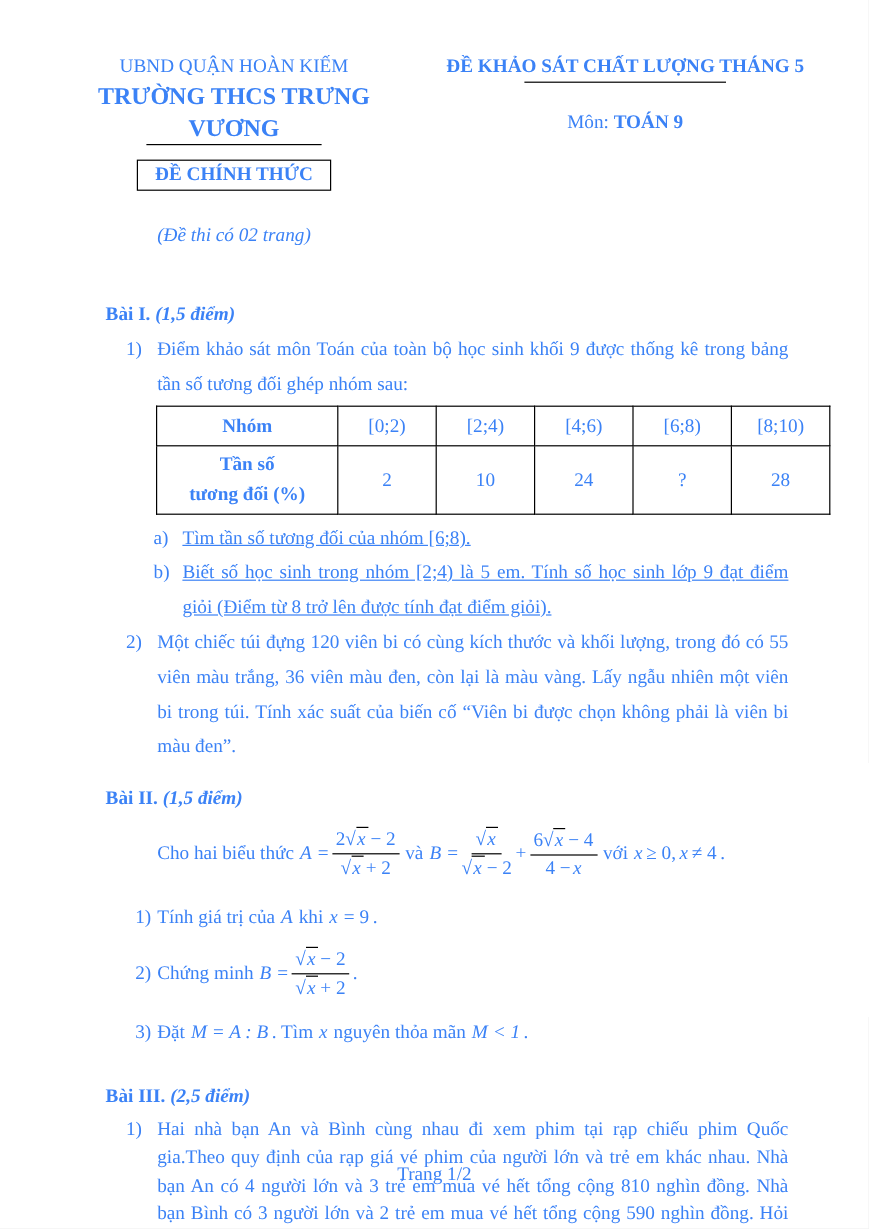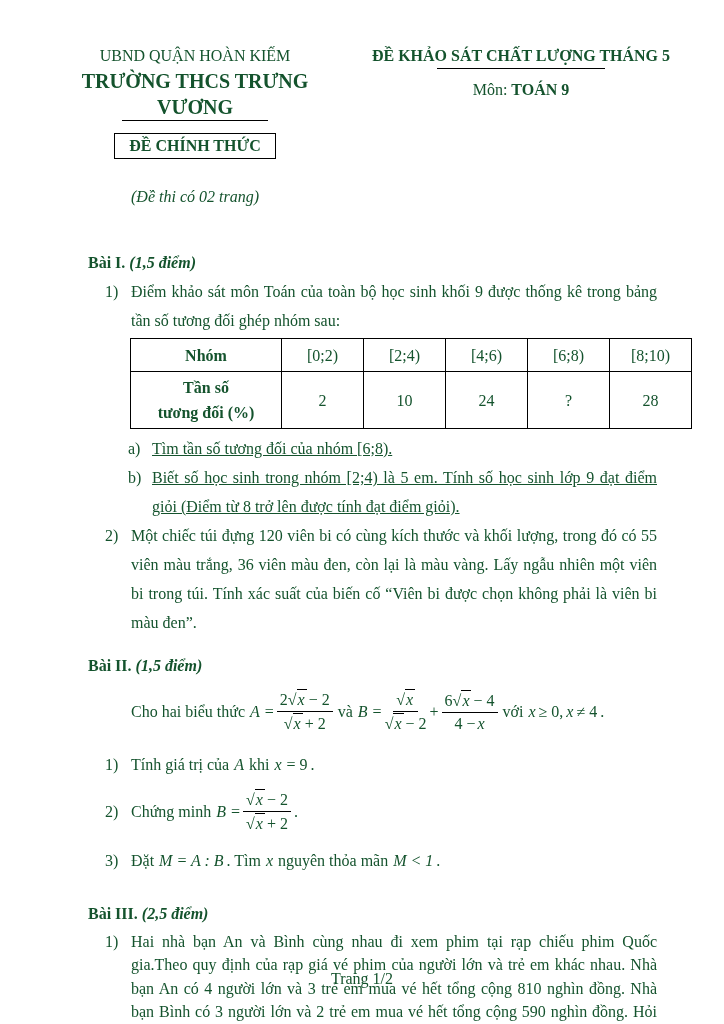--- a/index.html
+++ b/index.html
@@ -1,58 +1,58 @@
 <!DOCTYPE html>
 <html><head>
 <meta charset="utf-8">
 <style>
   html,body { margin:0; padding:0; background:#e8e8e8; }
   .page {
     position:relative;
     width:724px; height:1024px;
     margin:0 auto;
     background:#ffffff;
-    color:#14532d;
+    color:#3b82f6;
     font-family:"Liberation Serif","DejaVu Serif",serif;
     font-size:16px;
     overflow:hidden;
   }
   
   .header { display:flex; justify-content:space-between; padding:44px 36px 0 56px; }
   .h-left { width:278px; text-align:center; }
   .h-left .l1 { font-size:16px; line-height:24px; }
   .h-left .l2 { font-size:20px; font-weight:bold; line-height:26px; }
   .h-underline { width:146px; border-bottom:1.6px solid #000; margin:0 auto; }
   .exam-box { display:inline-block; border:1.6px solid #000; padding:3px 14px; font-weight:bold; margin-top:12px; }
   .h-note { font-style:italic; margin-top:27px; line-height:22px; }
   .h-right { width:334px; text-align:center; }
   .h-right .title { font-weight:bold; font-size:16px; line-height:24px; }
   .title-underline { width:168px; border-bottom:1.6px solid #000; margin:0 auto; }
-  .h-right .sub { margin-top:9px; line-height:24px; }
+  .h-right .sub { margin-top:22px; line-height:24px; }
   .h-right .sub b { font-weight:bold; }
   .h-right .dt { margin-top:5px; line-height:24px; }
   
   .bai-heading { margin-left:88px; font-weight:bold; line-height:29px; }
   .bai-heading .pts { font-style:italic; }
   .item { display:flex; margin-left:105px; margin-right:67px; line-height:29px; }
   .item .no { width:26px; flex:0 0 26px; }
   .item .body { flex:1; text-align:justify; }
   .sub-item { display:flex; margin-left:128px; margin-right:67px; line-height:29px; }
   .sub-item .no { width:24px; flex:0 0 24px; }
   .sub-item .body { flex:1; text-align:justify;text-decoration:underline; }
   
   table.freq { border-collapse:collapse; margin:3px 0 5px 130px; }
   table.freq td { border:1.2px solid #000; text-align:center; vertical-align:middle; padding:2px 4px; line-height:25px; }
   table.freq .c0 { width:142px; font-weight:bold; }
   table.freq .cg { width:73px; }
   table.freq .hrow td { height:28px; }
   table.freq .vrow td { height:52px; }
   
   .mi { font-style:italic; }
-  .mrow { display:flex; align-items:center; }
+  .mrow { display:flex; align-items:center;text-align:right; }
   .mrow > * + * { margin-left:5px; }
   .mrow .tight { margin-left:3px; }
   .frac { display:inline-flex; flex-direction:column; align-items:center; line-height:20px; }
   .frac .num { border-bottom:1.2px solid #000; padding:0 3px 1px; display:inline-flex; align-items:baseline; }
   .frac .den { padding-top:1px; display:inline-flex; align-items:baseline; }
   .sqrt { display:inline-flex; align-items:baseline; }
   .sqrt::before { content:"√"; }
   .sqrt .rad { border-top:1.2px solid #000; font-style:italic; padding:0 2px 0 1px; }
   .mgap { display:inline-block; width:2px; }
   .m-intro { margin-left:131px; margin-top:9px; }

